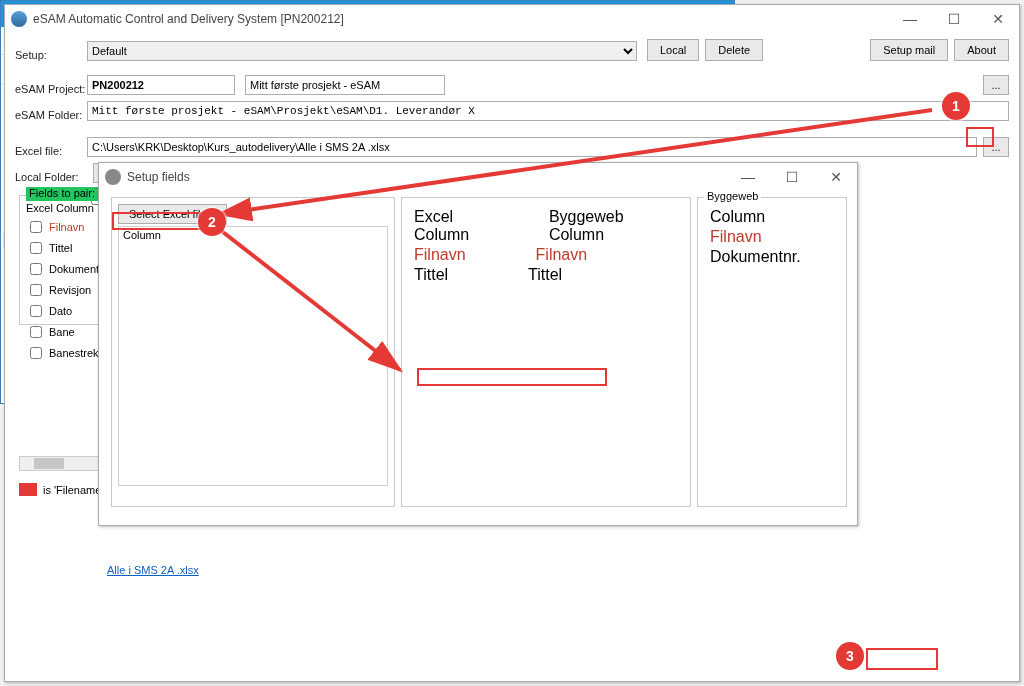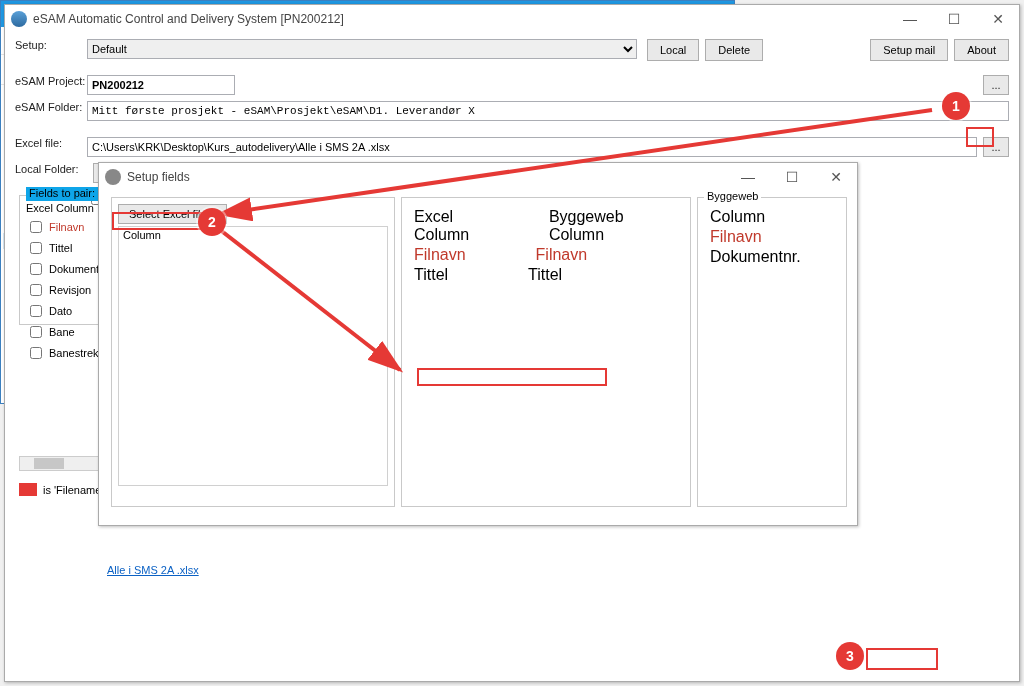--- a/index.html
+++ b/index.html
@@ -12,30 +12,30 @@
 
 
 .win { position:absolute; background:#fff; border:1px solid #aaa; box-shadow:1px 1px 3px rgba(0,0,0,.25); }
 .win-main { left:4px; top:4px; width:1016px; height:678px; z-index:1; }
 .titlebar { height:28px; display:flex; align-items:center; padding:0 6px; font-size:12px; color:#444; }
 .titlebar .app-icon { width:16px; height:16px; border-radius:50%; background:linear-gradient(#5aa0d8,#2d6aa0); margin-right:6px; }
 .titlebar .wbtns { margin-left:auto; display:flex; gap:14px; color:#555; font-size:14px; }
 .titlebar .wbtns span { width:30px; text-align:center; }
 
 .body-main { padding:6px 10px; font-size:11px; color:#222; }
-.row { display:flex; align-items:flex-start; margin-bottom:6px; }
+.row { display:flex; align-items:flex-end; margin-bottom:6px; }
 .row .lbl { width:72px; }
 .row input[type=text] { height:20px; font-size:11px; padding:0 4px; border:1px solid #abadb3; background:#fff; }
 .row select { height:20px; font-size:11px; border:1px solid #abadb3; }
 .btn { height:22px; padding:0 12px; font-size:11px; background:#e9e9e9; border:1px solid #adadad; }
 
 .dots-btn { width:26px; height:20px; border:1px solid #adadad; background:#e9e9e9; font-size:11px; display:inline-flex; align-items:center; justify-content:center; }
 
 .fieldset { border:1px solid #c9c9c9; padding:6px 6px; position:relative; }
-.legend { position:absolute; top:-9px; left:6px; background:#0ea5e9; padding:0 3px; font-size:11px; height:14px; }
+.legend { position:absolute; top:-9px; left:6px; background:#22c55e; padding:0 3px; font-size:11px; height:14px; }
 .fields-to-pair { position:absolute; left:14px; top:190px; width:110px; height:130px; font-size:11px; }
 .fields-to-pair .item { display:flex; align-items:center; gap:4px; margin-bottom:3px; }
 .fields-to-pair .item input { width:12px; height:12px; }
 .red-text { color:#c0392b; }
 
 .filename-note { position:absolute; left:14px; top:478px; font-size:11px; display:flex; align-items:center; gap:6px; }
 .red-swatch { width:18px; height:13px; background:#e53935; }
 
 .footer-link { position:absolute; left:102px; bottom:105px; font-size:11px; color:#0b61c4; text-decoration:underline; }
 
@@ -120,20 +120,21 @@
       <span style="width:6px"></span>
       <button class="btn">About</button>
     </div>
 
     <div style="height:8px"></div>
 
     <div class="row">
       <span class="lbl">eSAM Project:</span>
       <input type="text" style="width: 148px; font-weight: bold;" value="PN200212">
       <span style="width:10px"></span>
+      <input type="text" style="width: 200px;" value="Mitt første prosjekt - eSAM">
       <span style="flex:1"></span>
       <span class="dots-btn">...</span>
     </div>
 
     <div class="row">
       <span class="lbl">eSAM Folder:</span>
       <input type="text" style="flex: 1 1 0%; font-family: Liberation Mono, monospace;" value="Mitt første prosjekt - eSAM\Prosjekt\eSAM\D1. Leverandør X">
     </div>
 
     <div style="height:10px"></div>

